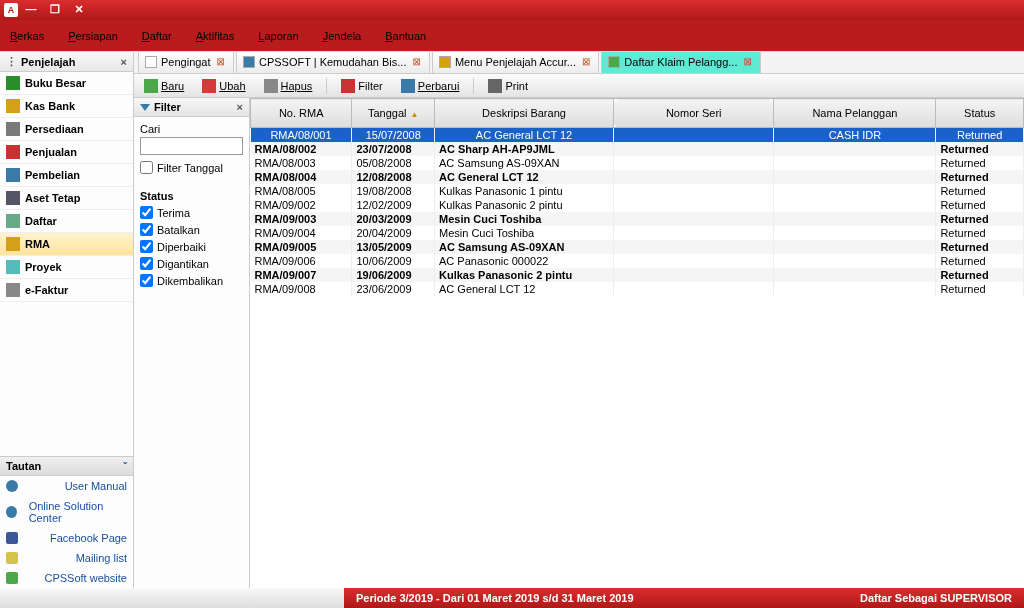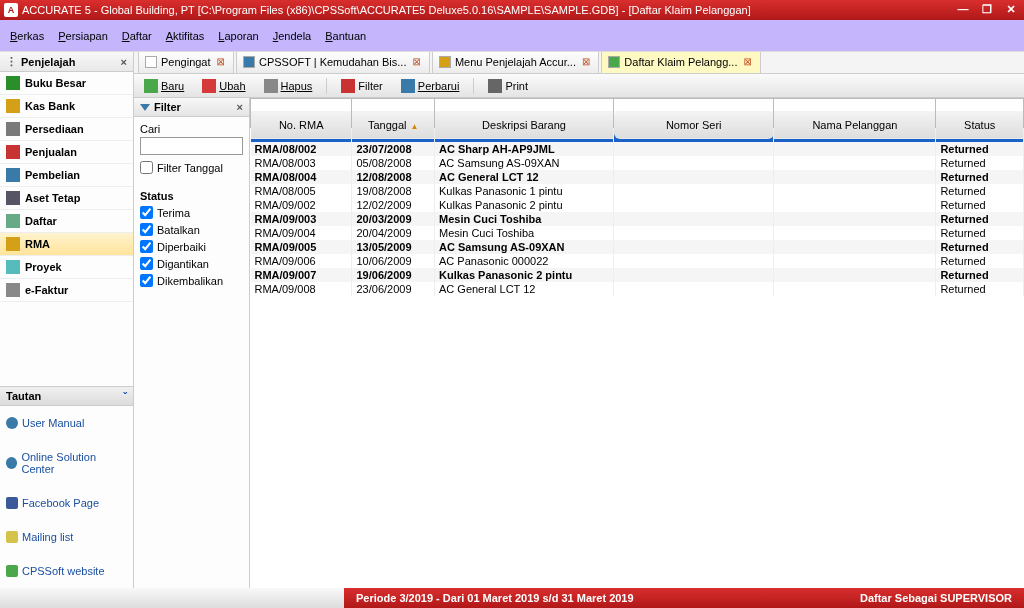--- a/index.html
+++ b/index.html
@@ -2,21 +2,21 @@
 <html><head>
 <meta charset="utf-8">
 <style>
 * { box-sizing: border-box; margin: 0; padding: 0; font-family: Tahoma, Arial, sans-serif; font-size: 11px; }
 body { width: 1024px; height: 608px; background: #f0f0f0; overflow: hidden; display: flex; flex-direction: column; }
 .titlebar { background: linear-gradient(to bottom, #d92e2e, #b01818); color: #fff; height: 20px; display: flex; align-items: center; padding: 0 4px; }
 .titlebar .icon { width: 14px; height: 14px; background: #fff; border-radius: 2px; margin-right: 4px; display: flex; align-items: center; justify-content: center; color: #b01818; font-weight: bold; font-size: 9px;}
 .titlebar .title { flex: 1; font-size: 11px; }
 .titlebar .win-btns { display: flex; gap: 6px; }
 .titlebar .win-btn { width: 18px; height: 14px; color: #fff; text-align: center; cursor: pointer; font-weight: bold; }
-.menubar { background: #c4b5fd; border-bottom: 1px solid #ddd; height: 32px; display: flex; align-items: center; padding: 0 4px; gap: 2px; }
+.menubar { background: #b91c1c; border-bottom: 1px solid #ddd; height: 32px; display: flex; align-items: center; padding: 0 4px; gap: 12px; }
 .menubar .menu-item { padding: 2px 6px; cursor: pointer; }
 .menubar .menu-item u { text-decoration: underline; }
 .body-row { flex: 1; display: flex; overflow: hidden; }
 .sidebar { width: 134px; background: #fdfdfd; border-right: 1px solid #ccc; display: flex; flex-direction: column; }
 .sb-header { background: linear-gradient(to bottom, #f8f8f8, #e8e8e8); border-bottom: 1px solid #ccc; padding: 3px 6px; font-weight: bold; display: flex; justify-content: space-between; align-items: center;}
 .sb-header .dots { cursor: pointer; color: #555; }
 .sb-header .x { cursor: pointer; color: #555; }
 .sb-list { flex: 0 0 auto; }
 .sb-item { display: flex; align-items: center; gap: 5px; padding: 4px 6px; cursor: pointer; border-bottom: 1px solid #eee; }
 .sb-item.selected { background: linear-gradient(to bottom, #fff3cf, #ffe49a); }
@@ -28,66 +28,65 @@
 .ic-sale { background: #c83232; }
 .ic-buy { background: #3a7aa8; }
 .ic-asset { background: #556; }
 .ic-list { background: #6a8; }
 .ic-rma { background: #d4a017; }
 .ic-project { background: #5bb; }
 .ic-efaktur { background: #888; }
 .sb-spacer { flex: 1; }
 .sb-tautan-hdr { background: linear-gradient(to bottom, #f0f0f0, #dcdcdc); border-top: 1px solid #ccc; border-bottom: 1px solid #ccc; padding: 3px 6px; font-weight: bold; display:flex; justify-content:space-between; align-items:center;}
 .sb-tautan-hdr .chev { color:#1a4fa0; cursor:pointer;}
-.link-item { display: flex; align-items: center; gap: 4px; padding: 11px 6px; color: #1a4fa0; cursor: pointer; }
+.link-item { display: flex; align-items: center; gap: 12px; padding: 4px 6px; color: #1a4fa0; cursor: pointer; justify-content: space-between; }
 .link-ic { width: 12px; height: 12px; border-radius: 50%; background: #3a7aa8; display: inline-block; }
 .link-ic.fb { border-radius: 2px; background: #3b5998; }
 .link-ic.mail { border-radius: 2px; background: #d4c24a; }
 .link-ic.web { border-radius: 2px; background: #4aa84a; }
 .main { flex: 1; display: flex; flex-direction: column; overflow: hidden; background: #fff;}
 .tabs { background: #f4f4f4; border-bottom: 1px solid #ccc; height: 22px; display: flex; align-items: flex-end; padding: 0 4px; gap: 2px; }
 .tab { background: linear-gradient(to bottom, #fff, #ececec); border: 1px solid #ccc; border-bottom: none; border-radius: 3px 3px 0 0; padding: 2px 6px; display: flex; align-items: center; gap: 4px; cursor: pointer; height: 24px; }
-.tab.active { background: #fef9c3; font-weight: normal; }
+.tab.active { background: #5eead4; font-weight: normal; }
 .tab .tab-ic { width: 12px; height: 12px; display: inline-block; }
 .tab .tab-x { color: #c05020; font-size: 10px; cursor: pointer; padding: 0 2px; }
 .toolbar { background: linear-gradient(to bottom, #fbfbfb, #e4e4e4); border-bottom: 1px solid #ccc; height: 24px; display: flex; align-items: center; padding: 0 6px; gap: 10px; }
 .tb-btn { display: flex; align-items: center; gap: 3px; cursor: pointer; padding: 2px 4px; }
 .tb-btn .tb-ic { width: 14px; height: 14px; display: inline-block; }
 .tb-sep { width: 1px; height: 16px; background: #ccc; }
 .content { flex: 1; display: flex; overflow: hidden; }
 .filter-panel { width: 116px; border-right: 1px solid #ccc; background: #fdfdfd; display: flex; flex-direction: column; }
 .filter-hdr { background: linear-gradient(to bottom, #f8f8f8, #e4e4e4); border-bottom: 1px solid #ccc; padding: 3px 6px; font-weight: bold; display: flex; align-items: center; gap: 4px; justify-content: space-between;}
 .filter-hdr .left { display:flex; align-items:center; gap:4px;}
 .funnel { width: 0; height: 0; border-left: 5px solid transparent; border-right: 5px solid transparent; border-top: 7px solid #3a7aa8; display: inline-block; }
 .filter-body { padding: 6px; }
 .filter-body label { display: block; margin-bottom: 2px; }
 .filter-body input[type=text] { width: 100%; border: 1px solid #999; padding: 2px; margin-bottom: 6px; }
 .chk-row { display: flex; align-items: center; gap: 4px; margin-bottom: 4px; }
 .status-block { padding: 6px; }
 .status-block .hdr { font-weight: bold; margin-bottom: 4px; }
 .grid-wrap { flex: 1; overflow: auto; }
 table { border-collapse: collapse; width: 100%; }
-thead th { background: linear-gradient(to bottom, #f4f4f4, #ddd); border: 1px solid #bbb; padding: 8px 4px; font-weight: normal; text-align: center; position: sticky; top: 12px; }
+thead th { background: linear-gradient(to bottom, #f4f4f4, #ddd); border: 1px solid #bbb; padding: 8px 4px; font-weight: normal; text-align: center; position: sticky; top: 0; }
 thead th.sorted::after { content: "▲"; font-size: 8px; color: #d48a00; margin-left: 4px; }
 tbody td { padding: 1px 4px; border-right: 1px solid #eee; white-space: nowrap; }
 tbody tr.selected td { background: #1a62c8; color: #fff; text-align: center; }
 tbody tr.alt td { background: #f5f5f5; font-weight: bold; }
 .statusbar { height: 20px; background: linear-gradient(to bottom, #d92e2e, #b01818); color: #fff; display: flex; align-items: center; font-weight: bold; font-size: 11px; justify-content: space-between; }
 .statusbar .left-pad { width: 344px; background: linear-gradient(to bottom, #f8f8f8, #ddd);}
 .statusbar .period { flex: 0 0 auto; padding: 0 12px; }
 .statusbar .spacer { flex: 1; }
 .statusbar .user { padding: 0 12px; }
 .u { text-decoration: underline; }
 </style>
 </head>
 <body>
 
 <div class="titlebar">
   <span class="icon">A</span>
-  <span class="title">ACCURATE 5  - Global Building, PT   [C:\Program Files (x86)\CPSSoft\ACCURATE5 Deluxe5.0.16\SAMPLE\SAMPLE.GDB] - [Daftar Klaim Pelanggan]</span>
   <div class="win-btns">
     <span class="win-btn">—</span>
     <span class="win-btn">❐</span>
     <span class="win-btn">✕</span>
   </div>
 </div>
 
 <div class="menubar" id="menubar">
     <span class="menu-item"><u>B</u>erkas</span>
     <span class="menu-item"><u>P</u>ersiapan</span>

